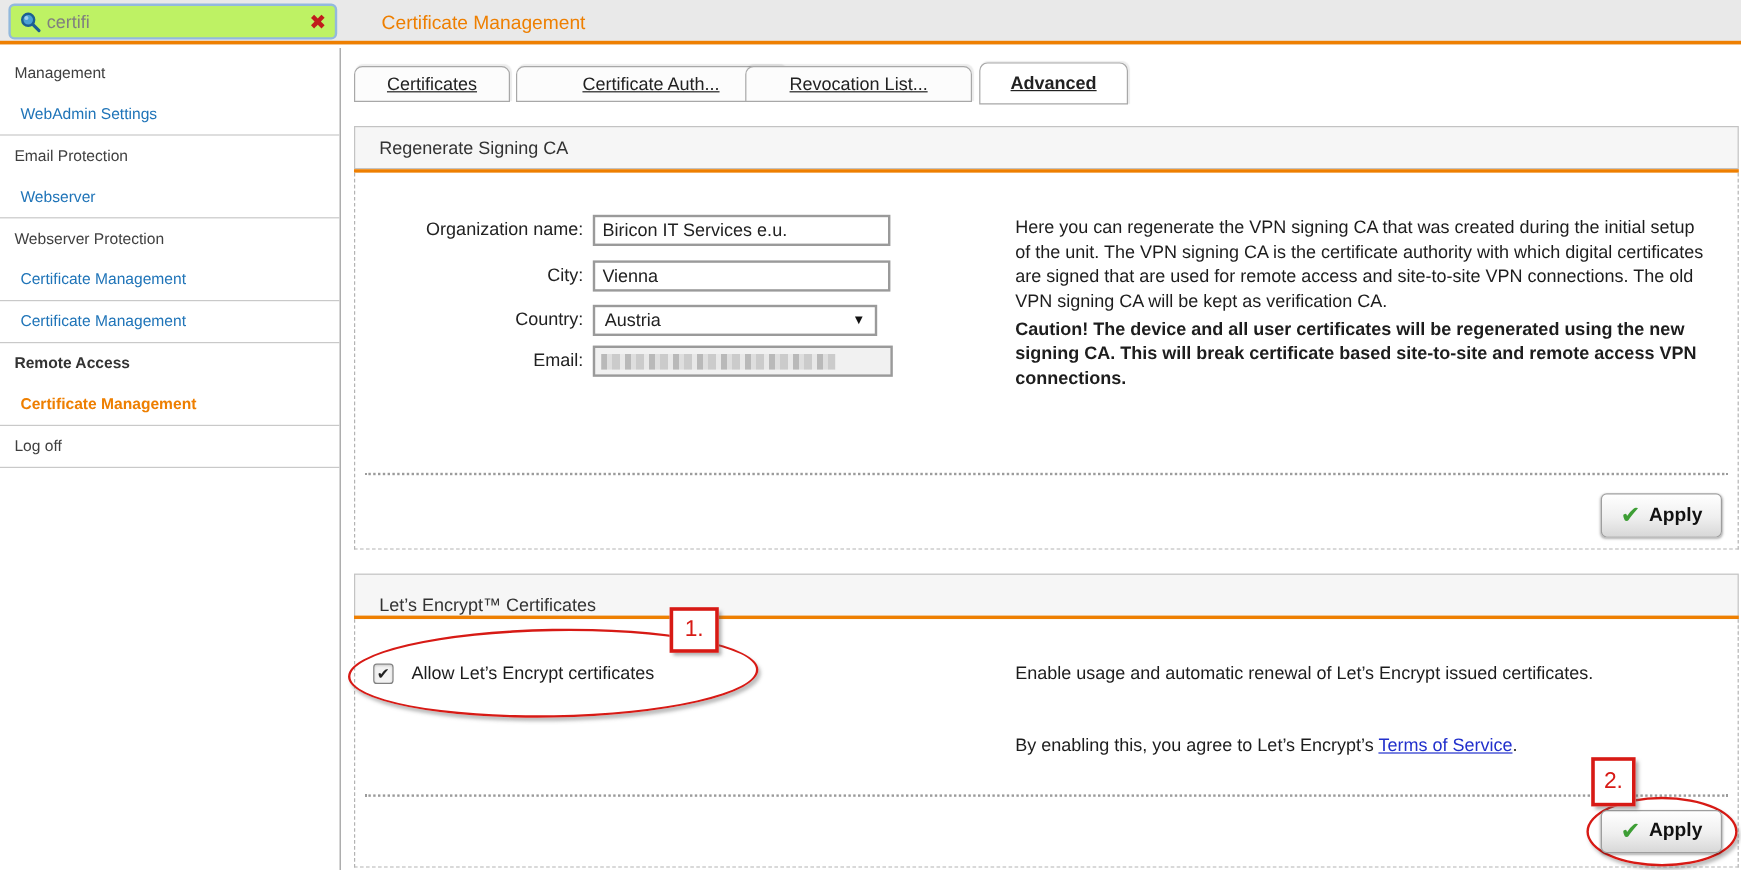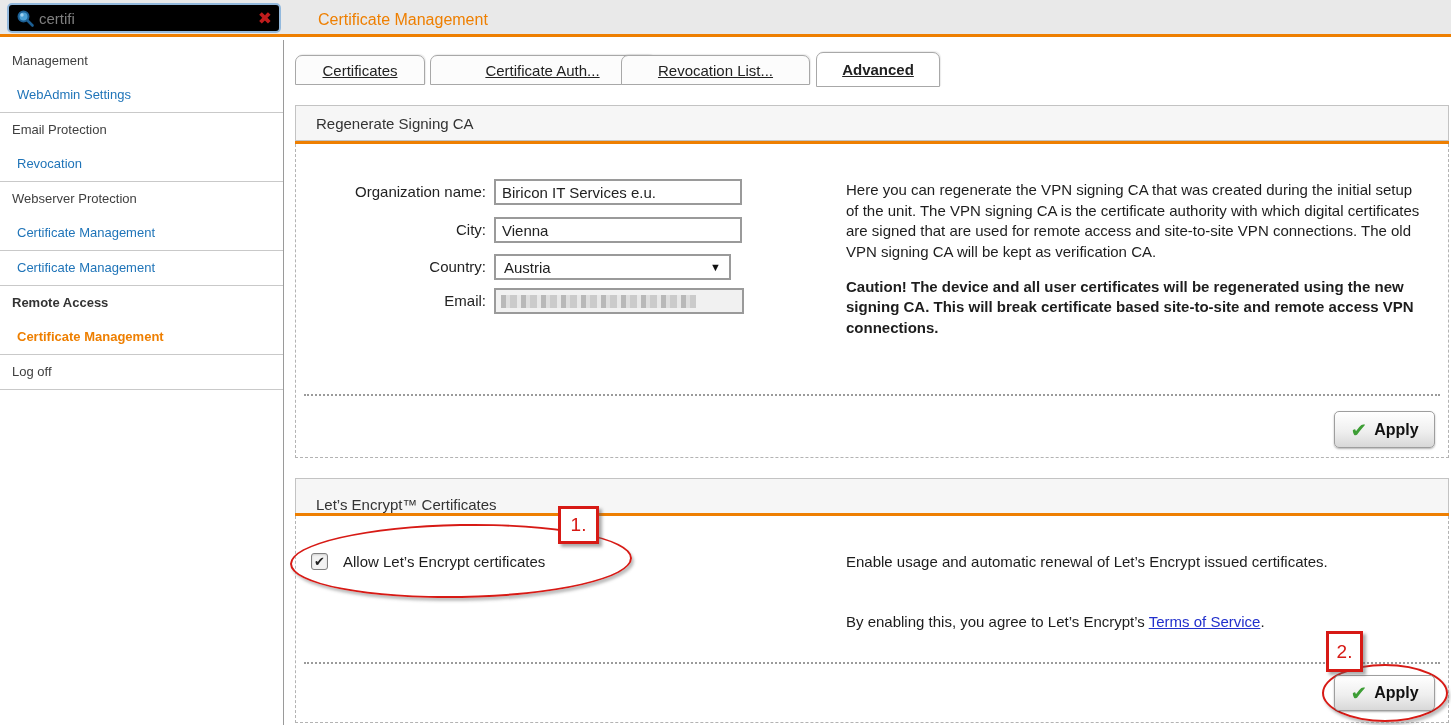--- a/index.html
+++ b/index.html
@@ -8,21 +8,21 @@
     --red:#d71a15;
     --green:#3d9e35;
     --toslink:#2230cc;
   }
   *{box-sizing:border-box;margin:0;padding:0;}
   body{font-family:"Liberation Sans","DejaVu Sans",sans-serif;background:#fff;}
   #page{position:relative;width:1451px;height:725px;background:#fff;overflow:hidden;}
 
   
   .topbar{position:absolute;left:0;top:0;width:1451px;height:37px;background:#e9e9e9;border-bottom:3px solid var(--accent);}
-  .searchbox{position:absolute;left:7px;top:3px;width:274px;height:30px;background:#000000;border:2px solid #93b9dd;border-radius:5px;display:flex;align-items:center;padding:0 7px;gap:4px;}
+  .searchbox{position:absolute;left:7px;top:3px;width:274px;height:30px;background:#bef264;border:2px solid #93b9dd;border-radius:5px;display:flex;align-items:center;padding:0 7px;gap:4px;}
   .searchbox .sval{flex:1;font-size:15px;color:#7f7f7f;}
   .searchbox .clear{color:#c01c1c;font-size:17px;font-weight:bold;cursor:pointer;line-height:1;}
   .pagetitle{position:absolute;left:318px;top:11px;font-size:16px;color:var(--accent);}
 
   
   .sidebar{position:absolute;left:0;top:40px;width:284px;height:685px;background:#fff;border-right:1px solid #9a9a9a;}
   .sgroup{border-bottom:1px solid #c9c9c9;}
   .srow{height:34px;line-height:34px;font-size:13px;color:#3f3f3f;padding-left:12px;cursor:default;}
   .sgroup:first-child .srow:first-child{height:38px;line-height:42px;}
   .slink{padding-left:17px;color:var(--link);cursor:pointer;}
@@ -53,21 +53,21 @@
   .frow{position:absolute;height:26px;}
   .flabel{position:absolute;left:0;width:170px;text-align:right;font-size:15px;color:#222;line-height:26px;}
   .finput{position:absolute;left:178px;height:26px;border:2px solid #9a9a9a;background:#fff;font-size:15px;color:#222;padding:0 6px;font-family:"Liberation Sans","DejaVu Sans",sans-serif;}
   .fselect{position:absolute;left:178px;width:237px;height:26px;border:2px solid #9a9a9a;background:#fff;font-size:15px;color:#222;display:flex;align-items:center;padding:0 8px;cursor:pointer;}
   .fselect .opt{flex:1;}
   .fselect .arrow{font-size:11px;color:#111;}
   .redacted{position:absolute;left:178px;width:250px;height:26px;border:2px solid #9a9a9a;background:#f1f1f1;display:flex;align-items:center;padding:0 5px;}
   .pixelbar{width:195px;height:13px;background:repeating-linear-gradient(90deg,#b9b9b9 0 5px,#dedede 5px 9px,#cbcbcb 9px 16px,#e8e8e8 16px 20px);filter:blur(0.6px);}
 
   .desc{position:absolute;left:550px;width:580px;font-size:15px;line-height:1.38;color:#1d1d1d;}
-  .caution{margin-top:14px;font-weight:bold;}
+  .caution{margin-top:2px;font-weight:bold;}
   .tos{color:var(--toslink);text-decoration:underline;cursor:pointer;}
 
   .dotsep{position:absolute;left:8px;right:8px;border-top:2px dotted #9b9b9b;}
 
   .applybtn{position:absolute;width:101px;height:37px;border:1px solid #9e9e9e;border-radius:5px;background:linear-gradient(#ffffff,#efefef 55%,#d8d8d8);box-shadow:0 1px 2px rgba(0,0,0,0.3);display:flex;align-items:center;justify-content:center;gap:7px;cursor:pointer;}
   .applybtn .chk{color:var(--green);font-size:20px;font-weight:bold;line-height:1;}
   .applybtn .lbl{font-size:16px;font-weight:bold;color:#111;}
 
   
   .cbrow{position:absolute;left:15px;top:37px;display:flex;align-items:center;gap:15px;}
@@ -101,21 +101,21 @@
   </div>
   <div class="pagetitle">Certificate Management</div>
 
   <div class="sidebar">
     <div class="sgroup">
       <div class="srow">Management</div>
       <div class="srow slink">WebAdmin Settings</div>
     </div>
     <div class="sgroup">
       <div class="srow">Email Protection</div>
-      <div class="srow slink">Revocation</div>
+      <div class="srow slink">Webserver</div>
     </div>
     <div class="sgroup">
       <div class="srow">Webserver Protection</div>
       <div class="srow slink">Certificate Management</div>
     </div>
     <div class="sgroup">
       <div class="srow slink">Certificate Management</div>
     </div>
     <div class="sgroup">
       <div class="srow bold">Remote Access</div>

